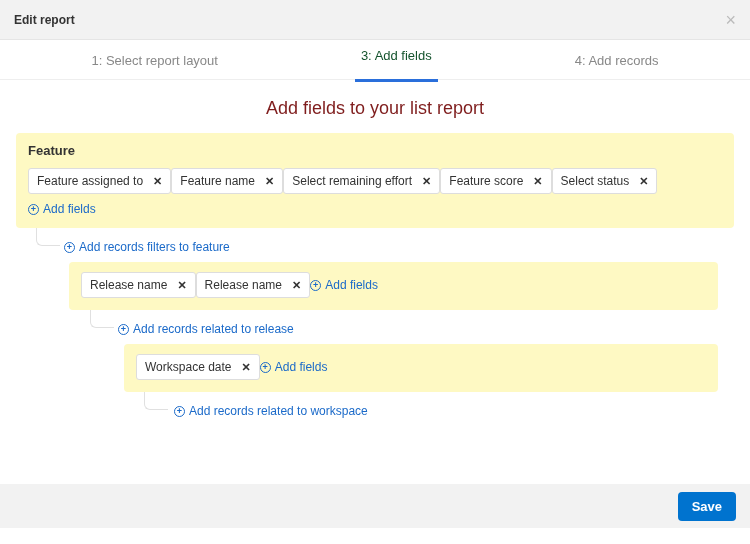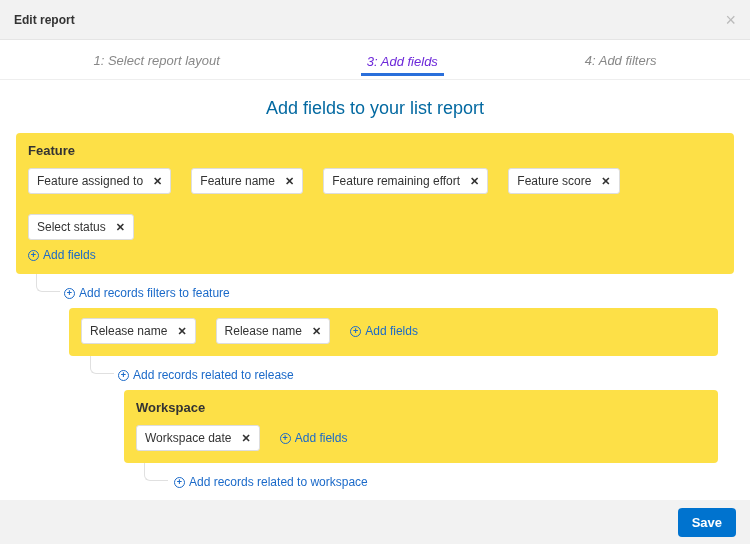--- a/index.html
+++ b/index.html
@@ -40,54 +40,53 @@
     height: 40px;
     align-items: center;
     padding: 0 20px;
   }
   .tab {
     font-size: 13px;
     color: #888;
     padding: 10px 6px 9px 6px;
     cursor: pointer;
     text-align: center;
-    font-style: italic;
   }
   .tab.active {
-    color: #6d28d9;
+    color: #14532d;
     border-bottom: 3px solid #2a6fdb;
     font-weight: 500;
-    padding-bottom: 4px;
+    padding-bottom: 16px;
   }
   .page-heading {
     text-align: center;
     font-size: 18px;
     font-weight: 400;
-    color: #0369a1;
+    color: #7f1d1d;
     margin: 18px 0 14px 0;
   }
   .content {
     padding: 0 16px;
   }
   .record-block {
-    background: #fde047;
+    background: #fef9c3;
     border-radius: 4px;
     padding: 10px 12px 12px 12px;
     margin-bottom: 4px;
   }
   .record-title {
     font-weight: 700;
     font-size: 13px;
     color: #333;
     margin-bottom: 10px;
   }
   .chips-row {
     display: flex;
     flex-wrap: wrap;
-    gap: 20px;
+    gap: 0;
     align-items: center;
     text-align: right;
   }
   .chip {
     background: #fff;
     border: 1px solid #ddd;
     border-radius: 3px;
     padding: 5px 8px;
     display: inline-flex;
     align-items: center;
@@ -152,21 +151,21 @@
     position: absolute;
     border-left: 1px solid #e0e0e0;
     border-bottom: 1px solid #e0e0e0;
     border-bottom-left-radius: 6px;
   }
   .inline-add {
     display: inline-flex;
   }
   .footer {
     position: absolute;
-    bottom: 0;
+    bottom: 16px;
     left: 0;
     right: 0;
     background: #f2f2f2;
     height: 44px;
     display: flex;
     align-items: center;
     justify-content: flex-end;
     padding: 0 14px;
   }
   .save-btn {
@@ -185,40 +184,40 @@
 <body>
 
 <div class="header">
   <div class="header-title">Edit report</div>
   <div class="close-x">×</div>
 </div>
 
 <div class="tabs">
   <div class="tab">1: Select report layout</div>
   <div class="tab active">3: Add fields</div>
-  <div class="tab">4: Add filters</div>
+  <div class="tab">4: Add records</div>
 </div>
 
 <div class="page-heading">Add fields to your list report</div>
 
 <div class="content">
 
   <div class="record-block">
     <div class="record-title">Feature</div>
     <div class="chips-row">
       <div class="chip">
         <span>Feature assigned to</span>
         <span class="remove">✕</span>
       </div>
       <div class="chip">
         <span>Feature name</span>
         <span class="remove">✕</span>
       </div>
       <div class="chip">
-        <span>Feature remaining effort</span>
+        <span>Select remaining effort</span>
         <span class="remove">✕</span>
       </div>
       <div class="chip">
         <span>Feature score</span>
         <span class="remove">✕</span>
       </div>
       <div class="chip">
         <span>Select status</span>
         <span class="remove">✕</span>
       </div>
@@ -256,21 +255,20 @@
 
   <div class="rel-wrap">
     <div class="connector-stub" style="left:74px; top:-4px; width:24px; height:18px;"></div>
     <div class="related-link" style="margin-left:102px;">
       <span class="plus-icon">+</span>
       <span>Add records related to release</span>
     </div>
   </div>
 
   <div class="record-block nested2-block">
-    <div class="record-title">Workspace</div>
     <div class="chips-row">
       <div class="chip">
         <span>Workspace date</span>
         <span class="remove">✕</span>
       </div>
       <span class="add-link inline-add">
         <span class="plus-icon">+</span>
         <span>Add fields</span>
       </span>
     </div>

